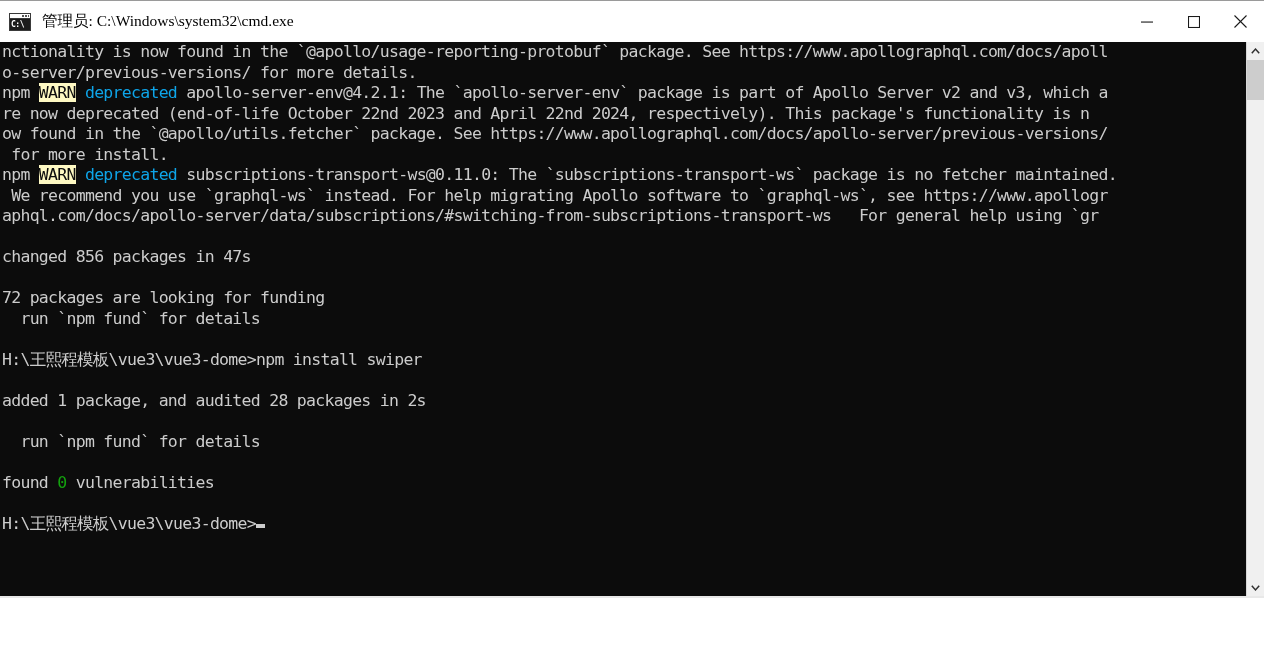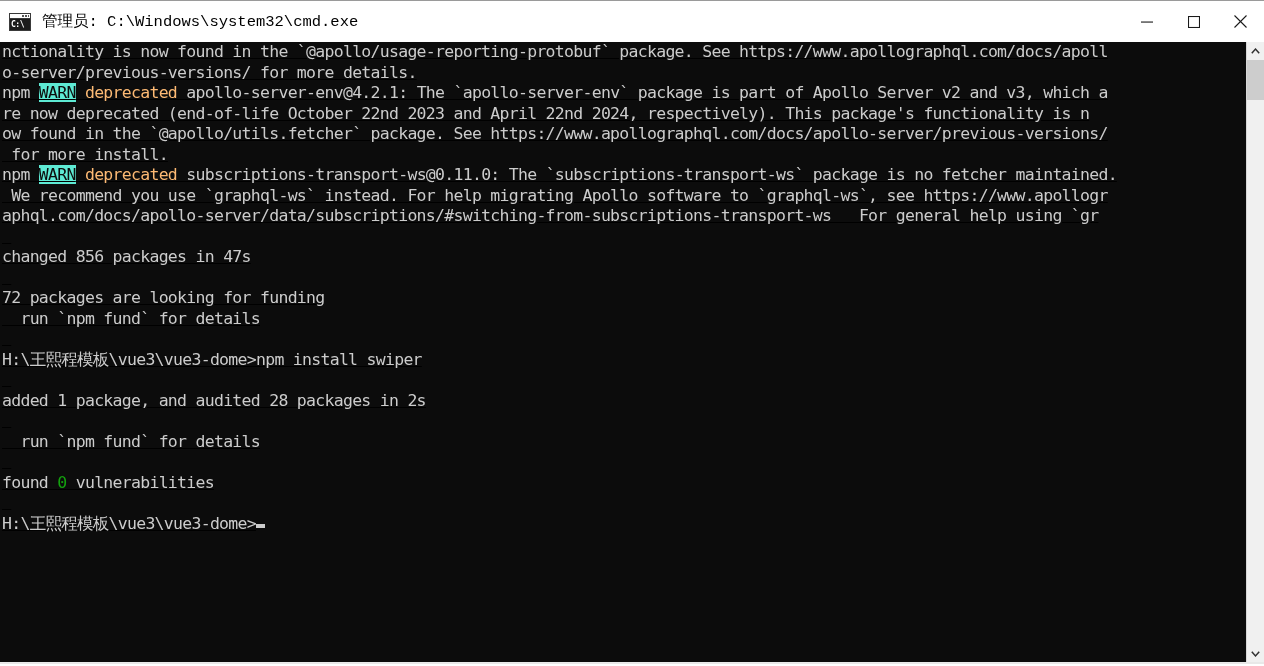--- a/index.html
+++ b/index.html
@@ -75,21 +75,21 @@
     line-height: 11px;
     padding-left: 1px;
     letter-spacing: -0.5px;
     font-weight: bold;
   }
   #title-text {
     margin-left: 11px;
     font-size: 15.5px;
     color: #000000;
     white-space: nowrap;
-    font-family: Liberation Mono, monospace;
+    font-family: Liberation Serif, serif;
   }
 
   #win-controls {
     position: absolute;
     top: 0;
     right: 0;
     height: 41px;
     display: flex;
     align-items: stretch;
   }
@@ -101,26 +101,25 @@
     justify-content: center;
     background: transparent;
     border: none;
     padding: 0;
   }
   .win-btn svg { display: block; }
 
   
   #console-area {
     position: relative;
-    height: 622px;
+    height: 556px;
     background: #0c0c0c;
     display: flex;
     box-sizing: border-box;
     border-bottom: 2px solid #e8e8e8;
-    text-decoration: underline;
   }
 
   #console-text {
     flex: 1 1 auto;
     position: relative;
     overflow: hidden;
     padding: 0;
     margin: 0;
   }
 
@@ -130,25 +129,25 @@
     line-height: 20.52px;
     font-family: "DejaVu Sans Mono", "Liberation Mono", monospace;
     font-size: 16.5px;
     color: #cccccc;
     white-space: pre;
     letter-spacing: -0.72px;
     padding-left: 2px;
     box-sizing: border-box;
   }
   .term-line .warn {
-    background: #5eead4;
+    background: #fef9c3;
     color: #0c0c0c;
   }
   .term-line .magenta {
-    color: #fdba74;
+    color: #0ea5e9;
     margin-top: 8px;
   }
   .term-line .green {
     color: #13a10e;
   }
   .cursor-block {
     display: inline-block;
     width: 9px;
     height: 4px;
     background: #cccccc;

